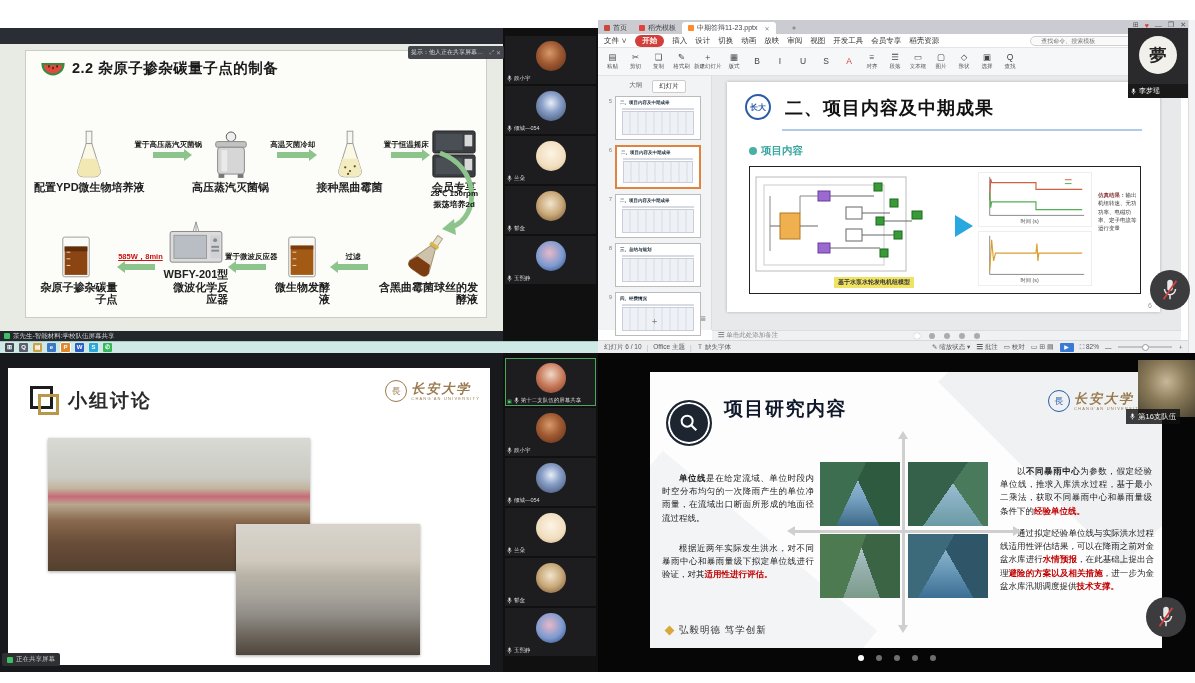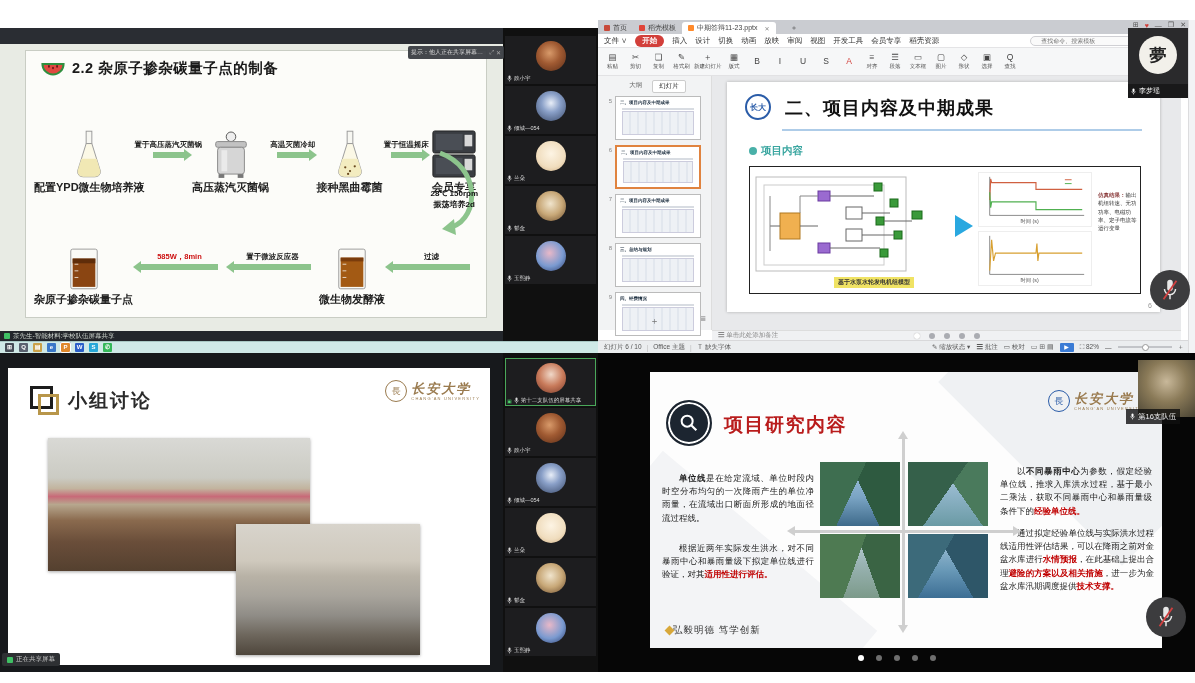--- a/index.html
+++ b/index.html
@@ -11,21 +11,21 @@
   .tl-titlebar { position:absolute; left:0; top:0; width:598px; height:16px; background:#2a2d33; }
   .tl-slidearea { position:absolute; left:0; top:16px; width:503px; height:287px; background:#e8ebe4; }
   .tl-card { position:absolute; left:25px; top:6px; width:462px; height:268px; background:#fcfcf9; border:1px solid #c9cdc4; }
   .tl-title-row { display:flex; align-items:center; gap:6px; padding:7px 0 0 14px; }
   .tl-title { font-size:14.5px; font-weight:bold; color:#1a1a1a; letter-spacing:.5px; }
   .tl-row { display:flex; align-items:flex-end; justify-content:space-between; padding:6px 8px 0 8px; }
   .equip { display:flex; flex-direction:column; align-items:center; }
   .elbl { font-size:11px; font-weight:bold; color:#222; text-align:right; line-height:1.15; margin-top:2px; }
   .farrow { flex:1; display:flex; flex-direction:column; align-items:center; margin:8px 3px 36px 3px; min-width:40px; }
   .farrow .albl { font-size:7.5px; font-weight:bold; color:#222; white-space:nowrap; margin-bottom:2px; }
-  .farrow.red .albl { color:#cc1111; }
+  .farrow.red .albl { color:#cc1111;text-decoration:underline; }
   .farrow .bar { width:calc(100% - 10px); height:6px; background:#8cc48c; position:relative; }
   .farrow .bar::after { content:""; position:absolute; right:-8px; top:-3px; border-left:8px solid #8cc48c; border-top:6px solid transparent; border-bottom:6px solid transparent; }
   .farrow.left .bar::after { left:-8px; right:auto; border-left:none; border-right:8px solid #8cc48c; border-top:6px solid transparent; border-bottom:6px solid transparent; }
   .tl-note { position:absolute; right:8px; top:138px; font-size:8px; font-weight:bold; color:#111; text-align:center; line-height:1.35; }
   .tl-curve { position:absolute; right:0px; top:96px; width:58px; height:92px; }
   .tl-banner { position:absolute; left:0; top:303px; width:503px; height:10px; background:#23262b; display:flex; align-items:center; gap:3px; padding-left:4px; }
   .tl-banner .scr { width:6px; height:6px; background:#3fbf64; border-radius:1px; }
   .tl-banner span.btxt { font-size:6.5px; color:#cfd6cf; white-space:nowrap; }
   .tl-taskbar { position:absolute; left:0; top:313px; width:598px; height:12px; background:#cfe9e7; border-top:1px solid #a8c8c4; display:flex; align-items:center; gap:5px; padding-left:5px; }
   .tb-ico { width:9px; height:9px; border-radius:1px; color:#fff; font-size:6px; line-height:9px; text-align:center; font-weight:bold; }
@@ -138,21 +138,21 @@
   .bl-tag { position:absolute; left:2px; top:300px; height:13px; background:#2e3033; border-radius:2px; display:flex; align-items:center; gap:3px; padding:0 5px; }
   .bl-tag span { font-size:6.5px; color:#c8c8c8; white-space:nowrap; }
   #sb-bot { left:503px; top:0; width:95px; height:319px; padding-top:5px; }
 
   
   #win-br { position:absolute; left:598px; top:353px; width:597px; height:319px; background:#060606; }
   .br-slide { position:absolute; left:52px; top:19px; width:512px; height:276px; background:#fdfdfd; overflow:hidden; }
   .br-poly1 { position:absolute; right:-90px; top:-120px; width:260px; height:260px; background:#eff1f3; transform:rotate(45deg); }
   .br-poly2 { position:absolute; left:-110px; bottom:-140px; width:280px; height:280px; background:#f3f4f6; transform:rotate(40deg); }
   .br-mag { position:absolute; left:16px; top:28px; width:46px; height:46px; border-radius:50%; background:#1c2530; border:2px solid #1c2530; box-shadow:inset 0 0 0 2px #fff; display:flex; align-items:center; justify-content:center; }
-  .br-title { position:absolute; left:74px; top:40px; font-size:19px; font-weight:bold; color:#b91c1c; letter-spacing:1.5px; }
+  .br-title { position:absolute; left:74px; top:24px; font-size:19px; font-weight:bold; color:#0f172a; letter-spacing:1.5px; }
   #br-logo { left:398px; top:18px; }
   #br-logo .seal { border-color:#2a5ca8; color:#2a5ca8; }
   .br-p { position:absolute; font-size:8.5px; color:#222; line-height:1.55; text-align:justify; text-indent:2em; }
   .br-p .b { font-weight:bold; }
   .br-p .rb { color:#c00000; font-weight:bold; }
   #br-p1 { left:12px; top:100px; width:152px; }
   #br-p2 { left:350px; top:93px; width:152px; }
   #br-p3 { left:12px; top:170px; width:152px; }
   #br-p4 { left:350px; top:155px; width:154px; }
   .br-collage { position:absolute; left:170px; top:90px; width:168px; height:140px; }
@@ -161,21 +161,21 @@
   #br-pa { background:linear-gradient(115deg,#3e6e50 42%,transparent 42%),linear-gradient(245deg,#2e5a40 46%,transparent 46%),linear-gradient(180deg,#aac8e0 0%,#7aa4c4 55%,#3e6a8a 100%); }
   #br-pb { background:linear-gradient(125deg,#35604a 48%,transparent 48%),linear-gradient(235deg,#4a7a5c 40%,transparent 40%),linear-gradient(180deg,#b8cfe2 0%,#8fb4c8 50%,#6a9aa4 100%); }
   #br-pc { background:linear-gradient(110deg,#4e7a52 45%,transparent 45%),linear-gradient(250deg,#3a6444 42%,transparent 42%),linear-gradient(180deg,#c2d4de 0%,#9ab4b4 45%,#7c9a8a 100%); }
   #br-pd { background:linear-gradient(120deg,#3c6a7a 40%,transparent 40%),linear-gradient(240deg,#2e5668 44%,transparent 44%),linear-gradient(180deg,#a8c6da 0%,#6a9ab8 55%,#3c6e94 100%); }
   .cross-h { position:absolute; left:-26px; top:68px; width:220px; height:3px; background:#cfcfcf; }
   .cross-h::before { content:""; position:absolute; left:-7px; top:-4px; border-right:8px solid #cfcfcf; border-top:5.5px solid transparent; border-bottom:5.5px solid transparent; }
   .cross-h::after { content:""; position:absolute; right:-7px; top:-4px; border-left:8px solid #cfcfcf; border-top:5.5px solid transparent; border-bottom:5.5px solid transparent; }
   .cross-v { position:absolute; left:82px; top:-24px; width:3px; height:188px; background:#cfcfcf; }
   .cross-v::before { content:""; position:absolute; top:-7px; left:-4px; border-bottom:8px solid #cfcfcf; border-left:5.5px solid transparent; border-right:5.5px solid transparent; }
   .cross-v::after { content:""; position:absolute; bottom:-7px; left:-4px; border-top:8px solid #cfcfcf; border-left:5.5px solid transparent; border-right:5.5px solid transparent; }
-  .br-footer { position:absolute; left:16px; top:252px; display:flex; align-items:center; }
+  .br-footer { position:absolute; left:16px; top:252px; display:flex; align-items:center; gap:6px; }
   .br-footer .dia { width:7px; height:7px; background:#d8a83a; transform:rotate(45deg); }
   .br-footer span.ftxt { font-size:9.5px; color:#333; letter-spacing:1px; }
   .br-dots { position:absolute; left:50%; top:302px; transform:translateX(-50%); display:flex; gap:12px; }
   .br-dots .dot { background:#6e6e6e; }
   .br-dots .dot.on { background:#fff; }
   .br-overlay { position:absolute; left:540px; top:7px; width:57px; height:57px; background:radial-gradient(circle at 50% 38%,#c8b89a 0%,#8a7a58 45%,#4a4434 100%); z-index:6; }
   .br-band { position:absolute; left:528px; top:56px; height:15px; background:rgba(15,15,15,.8); display:flex; align-items:center; gap:3px; padding:0 4px; z-index:7; }
   .br-band .nm { font-size:7.5px; color:#eee; white-space:nowrap; }
   #br-mute { left:548px; top:244px; }
 </style>
@@ -264,38 +264,61 @@
               <line x1="8" y1="20" x2="12" y2="20" stroke="#e8d8c8" stroke-width="1"></line>
               <line x1="8" y1="27" x2="12" y2="27" stroke="#e8d8c8" stroke-width="1"></line>
               <line x1="8" y1="34" x2="12" y2="34" stroke="#e8d8c8" stroke-width="1"></line>
             </svg>
             <div class="elbl">杂原子掺杂碳量子点</div>
           </div>
           <div class="farrow left red">
             <div class="albl">585W，8min</div>
               <div class="bar"></div>
           </div>
+          <div class="equip">
+            <svg width="56" height="46" viewBox="0 0 58 48">
+              <path d="M29,2 L26,12 M29,2 L32,12 M29,2 L29,12" stroke="#999" fill="none"></path>
+              <rect x="2" y="12" width="54" height="32" rx="2" fill="#dcdcdc" stroke="#888"></rect>
+              <rect x="6" y="16" width="34" height="24" fill="#b9bec4" stroke="#999"></rect>
+              <rect x="44" y="16" width="10" height="24" fill="#cfd3d8"></rect>
+              <circle cx="49" cy="21" r="2" fill="#888"></circle>
+              <rect x="45" y="27" width="8" height="2" fill="#888"></rect>
+                <rect x="45" y="31" width="8" height="2" fill="#888"></rect>
+            </svg>
+            <div class="elbl"><span>WBFY-201型</span><br><span>微波化学反应器</span></div>
+          </div>
           <div class="farrow left">
             <div class="albl">置于微波反应器</div>
               <div class="bar"></div>
           </div>
           <div class="equip">
             <svg width="34" height="46" viewBox="0 0 36 48">
               <rect x="4" y="4" width="28" height="42" rx="2" fill="#fafaf6" stroke="#999"></rect>
               <rect x="6" y="13" width="24" height="31" fill="#a35a14"></rect>
               <rect x="6" y="13" width="24" height="4" fill="#7a3c0c"></rect>
               <line x1="8" y1="20" x2="12" y2="20" stroke="#e8d8c8" stroke-width="1"></line>
               <line x1="8" y1="27" x2="12" y2="27" stroke="#e8d8c8" stroke-width="1"></line>
               <line x1="8" y1="34" x2="12" y2="34" stroke="#e8d8c8" stroke-width="1"></line>
             </svg>
             <div class="elbl">微生物发酵液</div>
           </div>
           <div class="farrow left">
             <div class="albl">过滤</div>
               <div class="bar"></div>
+          </div>
+          <div class="equip">
+            <svg width="52" height="46" viewBox="0 0 54 48">
+              <g transform="rotate(35 27 24)">
+                <rect x="24" y="0" width="6" height="12" fill="#e8ddc8" stroke="#b0a488"></rect>
+                <rect x="22" y="9" width="10" height="4" fill="#d8b84a"></rect>
+                <path d="M24,13 L15,38 Q15,44 21,44 H33 Q39,44 39,38 L30,13 Z" fill="#cfc2ab" stroke="#a09070"></path>
+                <path d="M19,30 L15,38 Q15,44 21,44 H33 Q39,44 39,38 L35,30 Z" fill="#7a3c10"></path>
+              </g>
+            </svg>
+            <div class="elbl">含黑曲霉菌球丝的发酵液</div>
           </div>
         </div>
 
         <svg class="tl-curve" viewBox="0 0 58 92">
           <path d="M12,6 C52,20 52,70 24,80" fill="none" stroke="#8cc48c" stroke-width="5"></path>
           <polygon points="26,72 14,82 28,88" fill="#8cc48c"></polygon>
         </svg>
         <div class="tl-note">
           <span>28℃ 150rpm</span><br><span>振荡培养2d</span>
         </div>

